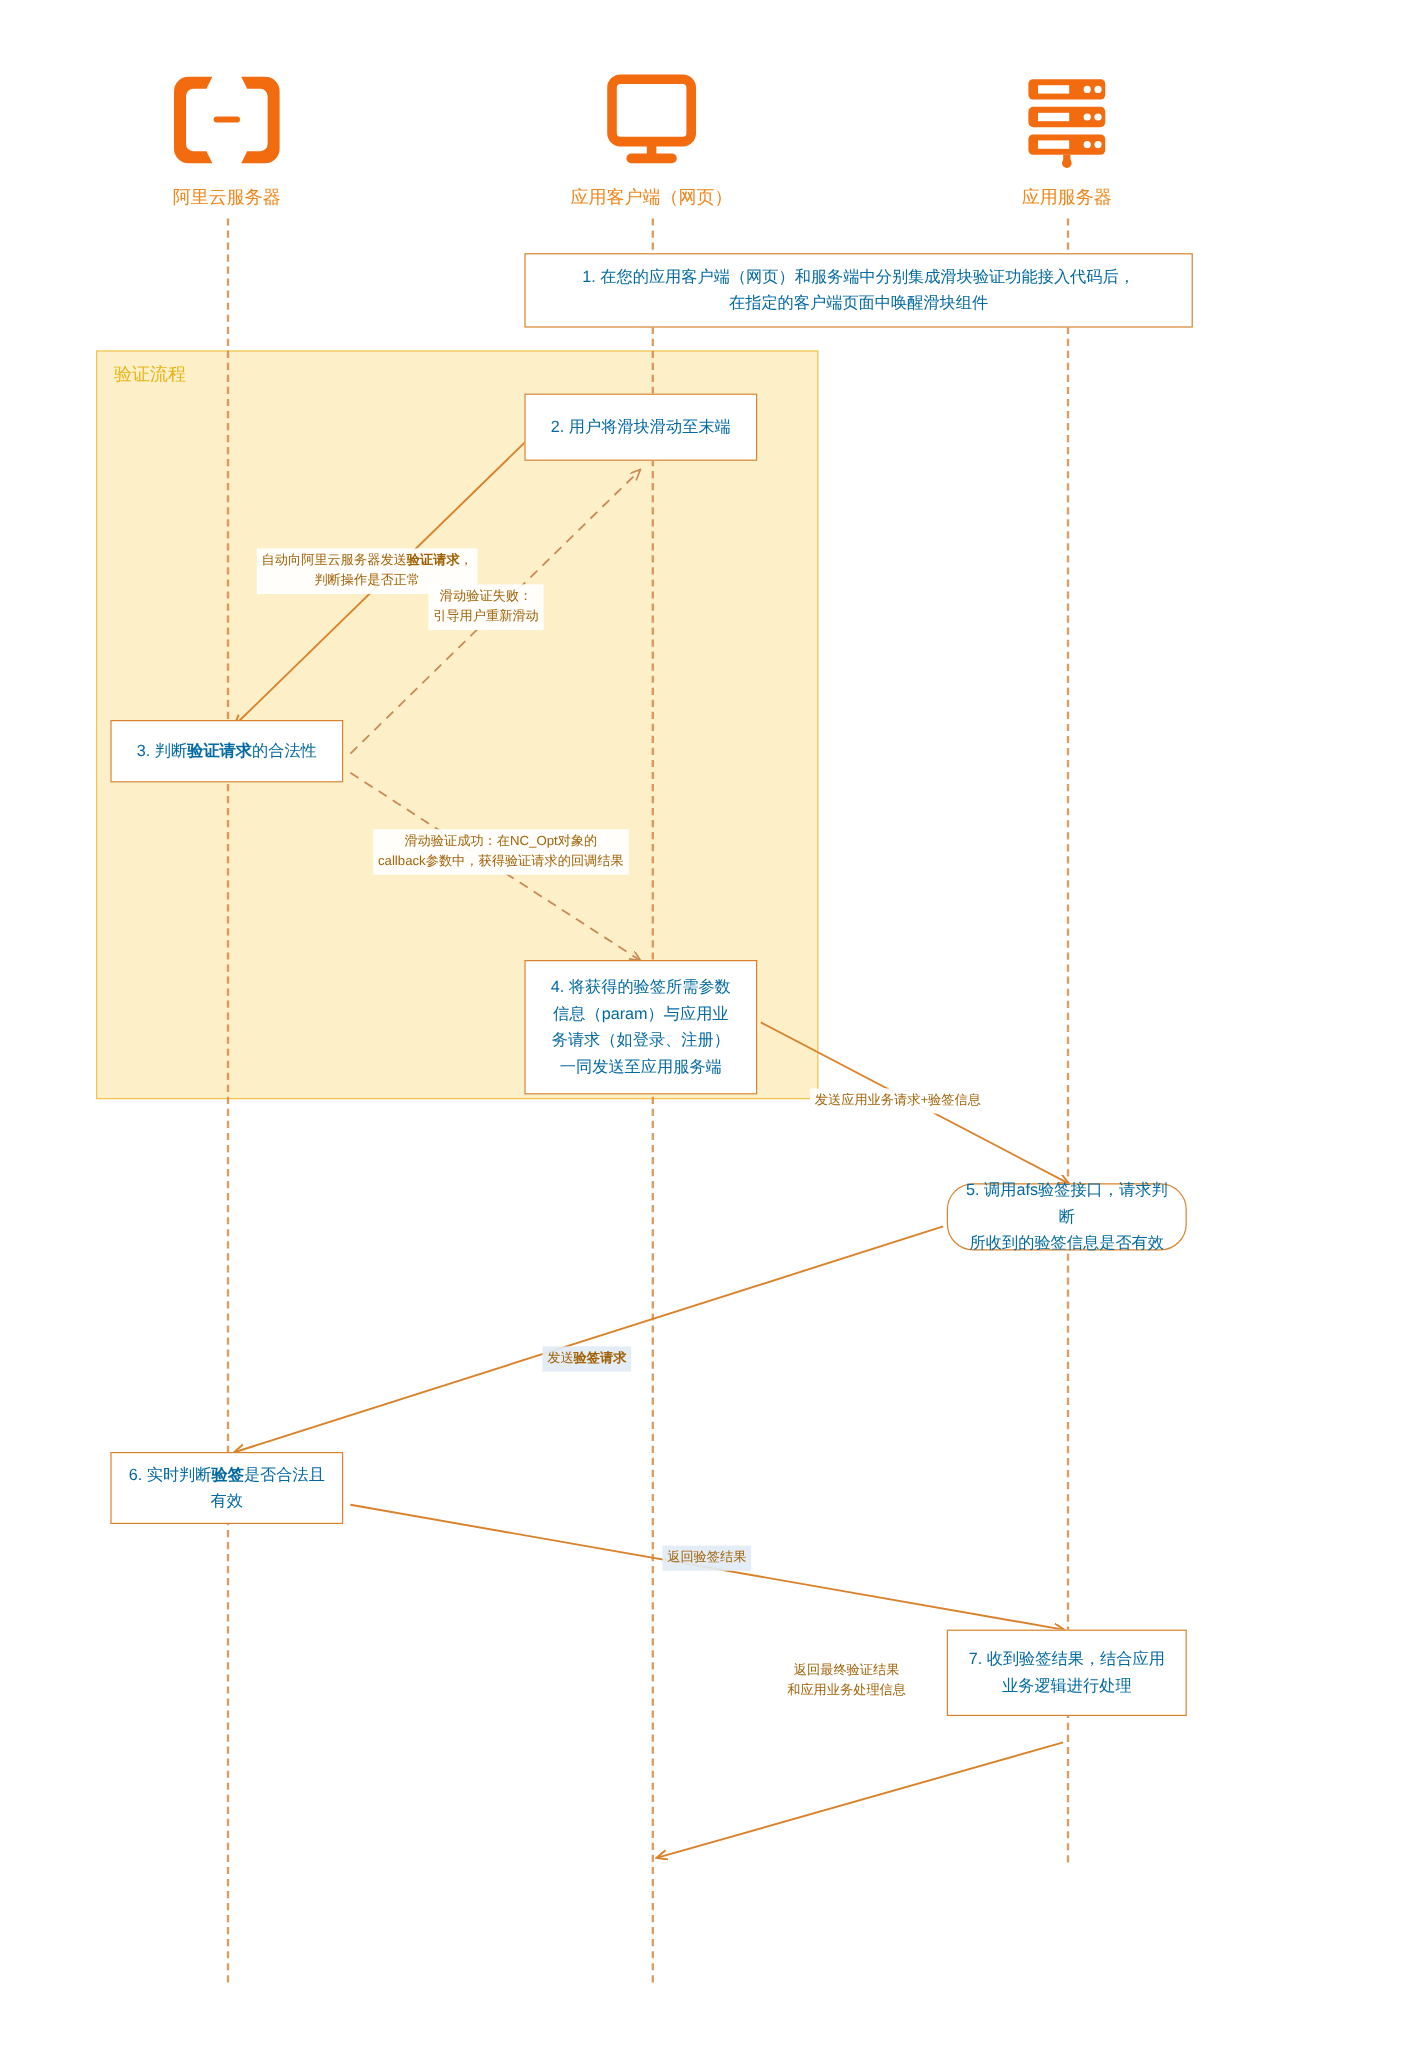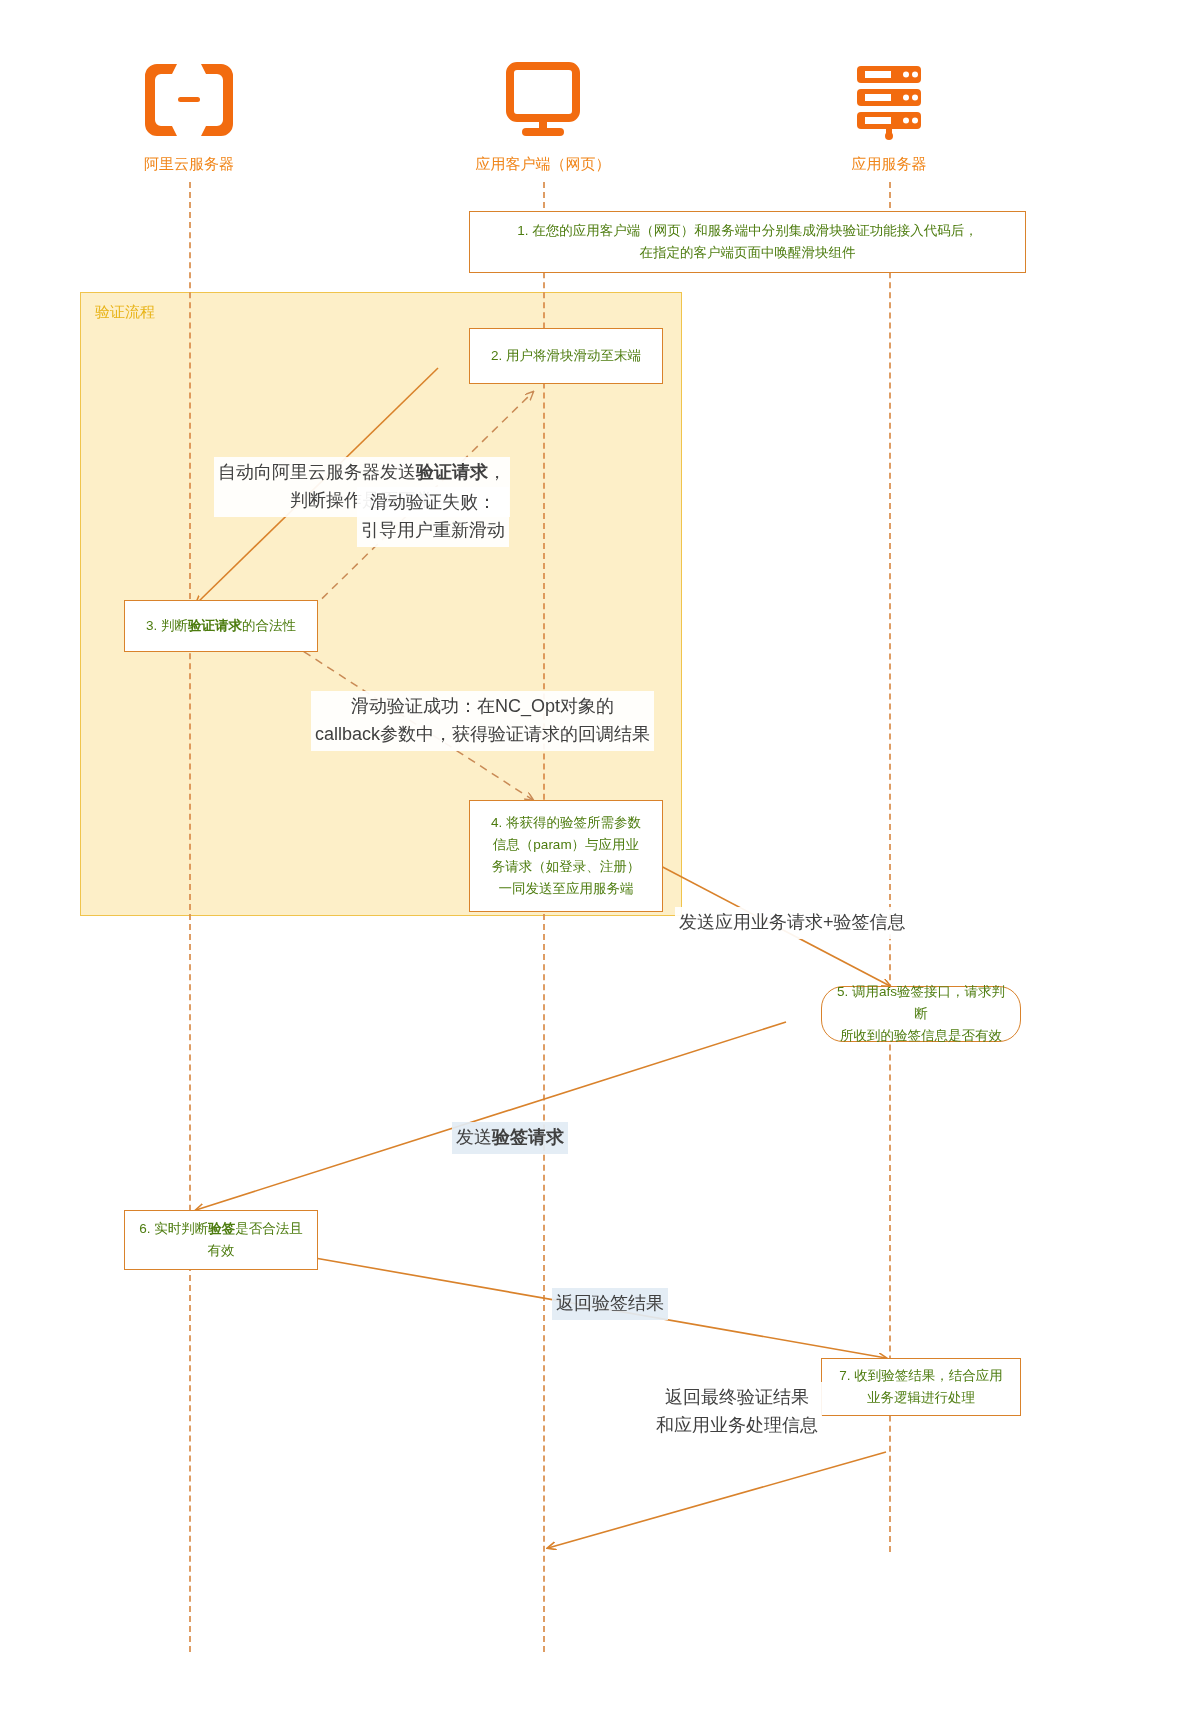--- a/index.html
+++ b/index.html
@@ -35,30 +35,30 @@
   .frame-verify .frame-title{color:#e8b317;}
   .frame-sign{
     background:#dde8f2;border:1px solid #7ba3cc;
   }
   .frame-sign .frame-title{color:#4a6f96;}
 
   
   .box{
     position:absolute;box-sizing:border-box;
     background:#ffffff;border:1px solid #d9822b;
-    color:#4d7c0f;font-size:13.5px;line-height:1.62;
+    color:#0369a1;font-size:13.5px;line-height:1.62;
     display:flex;align-items:center;justify-content:center;
-    text-align:center;padding:8px 10px;margin-left:32px;
+    text-align:center;padding:8px 10px;
   }
   .box b{font-weight:bold;}
 
   
   .elabel{
     position:absolute;box-sizing:border-box;
-    color:#404040;font-size:18px;line-height:1.55;
+    color:#a16207;font-size:11px;line-height:1.55;
     background:rgba(255,255,255,.92);
     padding:2px 4px;white-space:nowrap;
   }
   .elabel.onblue{background:rgba(226,235,244,.92);}
   .elabel.ctr{text-align:center;}
   .elabel b{font-weight:bold;}
 
   svg.edges{position:absolute;left:0;top:0;width:1190px;height:1718px;pointer-events:none;}
 </style>
 </head>
@@ -176,21 +176,21 @@
       <span>所收到的验签信息是否有效</span>
     </span>
   </div>
 
   <div class="box" style="left:92px;top:1210px;width:194px;height:60px;">
     <span>
       <span>6. 实时判断</span><b>验签</b><span>是否合法且</span><br><span>有效</span>
     </span>
   </div>
 
-  <div class="box" style="left:789px;top:1358px;width:200px;height:58px;">
+  <div class="box" style="left:789px;top:1358px;width:200px;height:72px;">
     <span>
       <span>7. 收到验签结果，结合应用</span><br>
       <span>业务逻辑进行处理</span>
     </span>
   </div>
 
   <div class="elabel ctr" style="left:214px;top:457px;">
     <span>自动向阿里云服务器发送<b>验证请求</b>，</span><br>
     <span>判断操作是否正常</span>
   </div>

